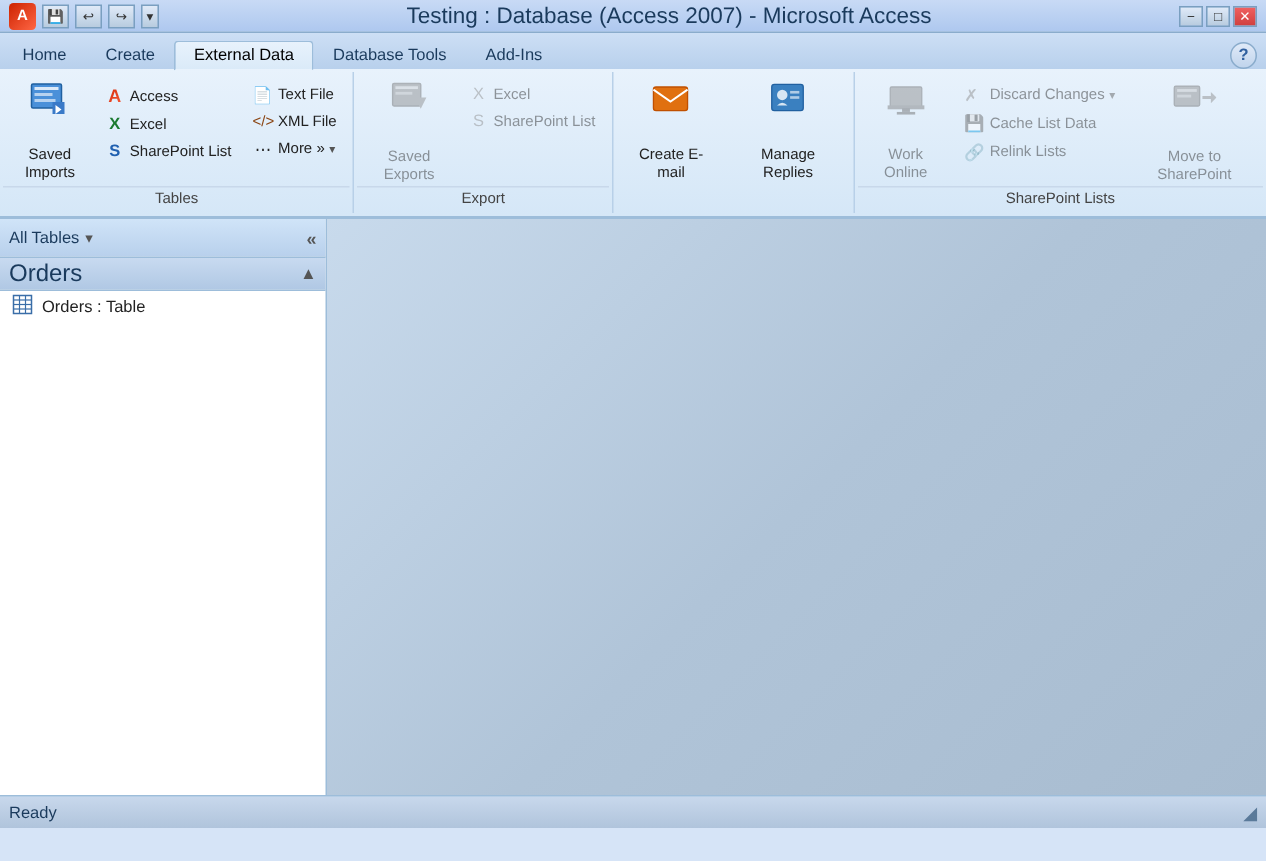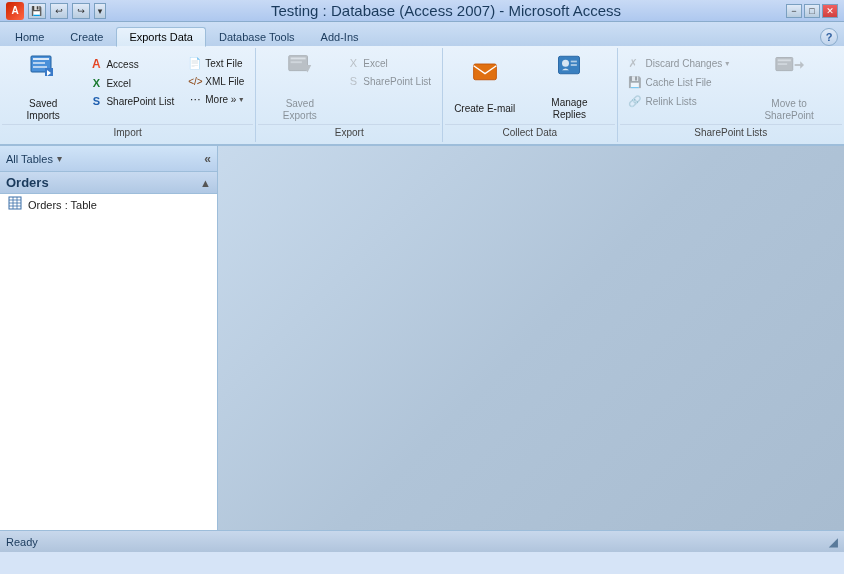--- a/index.html
+++ b/index.html
@@ -144,21 +144,21 @@
     #nav-group-header {
       height: 22px;
       background: linear-gradient(to bottom, #c8daf0, #b0c8e4);
       border-bottom: 1px solid #9dbdda;
       display: flex;
       align-items: center;
       padding: 0 6px;
       justify-content: space-between;
       cursor: pointer;
     }
-    .nav-group-title { font-size: 13px; color: #1a3a5c; font-weight: bold; }
+    .nav-group-title { font-size: 16px; color: #1a3a5c; font-weight: normal; }
     .nav-collapse-icon { font-size: 11px; color: #555; }
 
     .nav-item {
       display: flex;
       align-items: center;
       padding: 2px 8px;
       gap: 6px;
       cursor: pointer;
       font-size: 11px;
       color: #222;
@@ -229,21 +229,21 @@
   <div class="win-controls">
     <div class="win-btn">−</div>
     <div class="win-btn">□</div>
     <div class="win-btn" style="background:linear-gradient(to bottom,#f06060,#d04040);color:white;">✕</div>
   </div>
 </div>
 
 <div id="ribbon-tabs">
   <div class="ribbon-tab">Home</div>
   <div class="ribbon-tab">Create</div>
-  <div class="ribbon-tab active">Exports Data</div>
+  <div class="ribbon-tab active">External Data</div>
   <div class="ribbon-tab">Database Tools</div>
   <div class="ribbon-tab">Add-Ins</div>
   <div style="flex:1;"></div>
   <div id="help-btn">?</div>
 </div>
 
 <div id="ribbon">
 
   <div class="ribbon-section" style="min-width:155px;">
     <div class="ribbon-section-buttons" style="align-items:stretch;">
@@ -287,21 +287,21 @@
           <span style="font-size:10px;color:#8b4513;width:14px;text-align:center;">&lt;/&gt;</span>
           <span>XML File</span>
         </div>
         <div class="ribbon-btn-small">
           <span style="font-size:11px;width:14px;text-align:center;">⋯</span>
           <span>More »</span>
           <span class="dropdown-arrow">▾</span>
         </div>
       </div>
     </div>
-    <div class="ribbon-section-label">Import</div>
+    <div class="ribbon-section-label">Tables</div>
   </div>
 
   <div class="ribbon-section" style="min-width:110px;">
     <div class="ribbon-section-buttons">
 
       <div class="ribbon-btn-large disabled">
         <div>
           <svg width="30" height="30" viewBox="0 0 32 32">
             <rect x="4" y="6" width="20" height="16" rx="1" fill="#888" stroke="#666" stroke-width="1"></rect>
             <rect x="6" y="8" width="16" height="2" fill="white" opacity="0.6"></rect>
@@ -346,37 +346,48 @@
             <circle cx="12" cy="14" r="4" fill="white" opacity="0.8"></circle>
             <path d="M8 22 Q12 18 16 22" fill="white" opacity="0.8"></path>
             <rect x="18" y="11" width="7" height="2" fill="white" opacity="0.6"></rect>
             <rect x="18" y="15" width="7" height="2" fill="white" opacity="0.6"></rect>
           </svg>
         </div>
         <div style="font-size:10px;text-align:center;line-height:1.2;">Manage
 Replies</div>
       </div>
     </div>
-    <div class="ribbon-section-label">Collect Data</div>
   </div>
 
   <div class="ribbon-section" style="min-width:220px; border-right: none;">
     <div class="ribbon-section-buttons" style="gap:2px;">
 
+      <div class="ribbon-btn-large disabled" style="min-width:40px;">
+        <div>
+          <svg width="28" height="28" viewBox="0 0 32 32">
+            <rect x="4" y="8" width="24" height="16" rx="1" fill="#888" stroke="#666" stroke-width="1"></rect>
+            <rect x="2" y="22" width="28" height="3" fill="#777"></rect>
+            <rect x="13" y="24" width="6" height="3" fill="#666"></rect>
+            <rect x="9" y="27" width="14" height="2" fill="#666"></rect>
+          </svg>
+        </div>
+        <div style="font-size:10px;text-align:center;line-height:1.2;">Work
+Online</div>
+      </div>
 
 
       <div class="ribbon-small-stack" style="flex:1;">
         <div class="ribbon-btn-small disabled">
           <span style="font-size:11px;color:#888;width:14px;">✗</span>
           <span>Discard Changes</span>
           <span class="dropdown-arrow" style="margin-left:auto;">▾</span>
         </div>
         <div class="ribbon-btn-small disabled">
           <span style="font-size:11px;color:#888;width:14px;">💾</span>
-          <span>Cache List File</span>
+          <span>Cache List Data</span>
         </div>
         <div class="ribbon-btn-small disabled">
           <span style="font-size:11px;color:#888;width:14px;">🔗</span>
           <span>Relink Lists</span>
         </div>
       </div>
 
       <div class="ribbon-btn-large disabled" style="min-width:44px;">
         <div>
           <svg width="30" height="30" viewBox="0 0 32 32">

